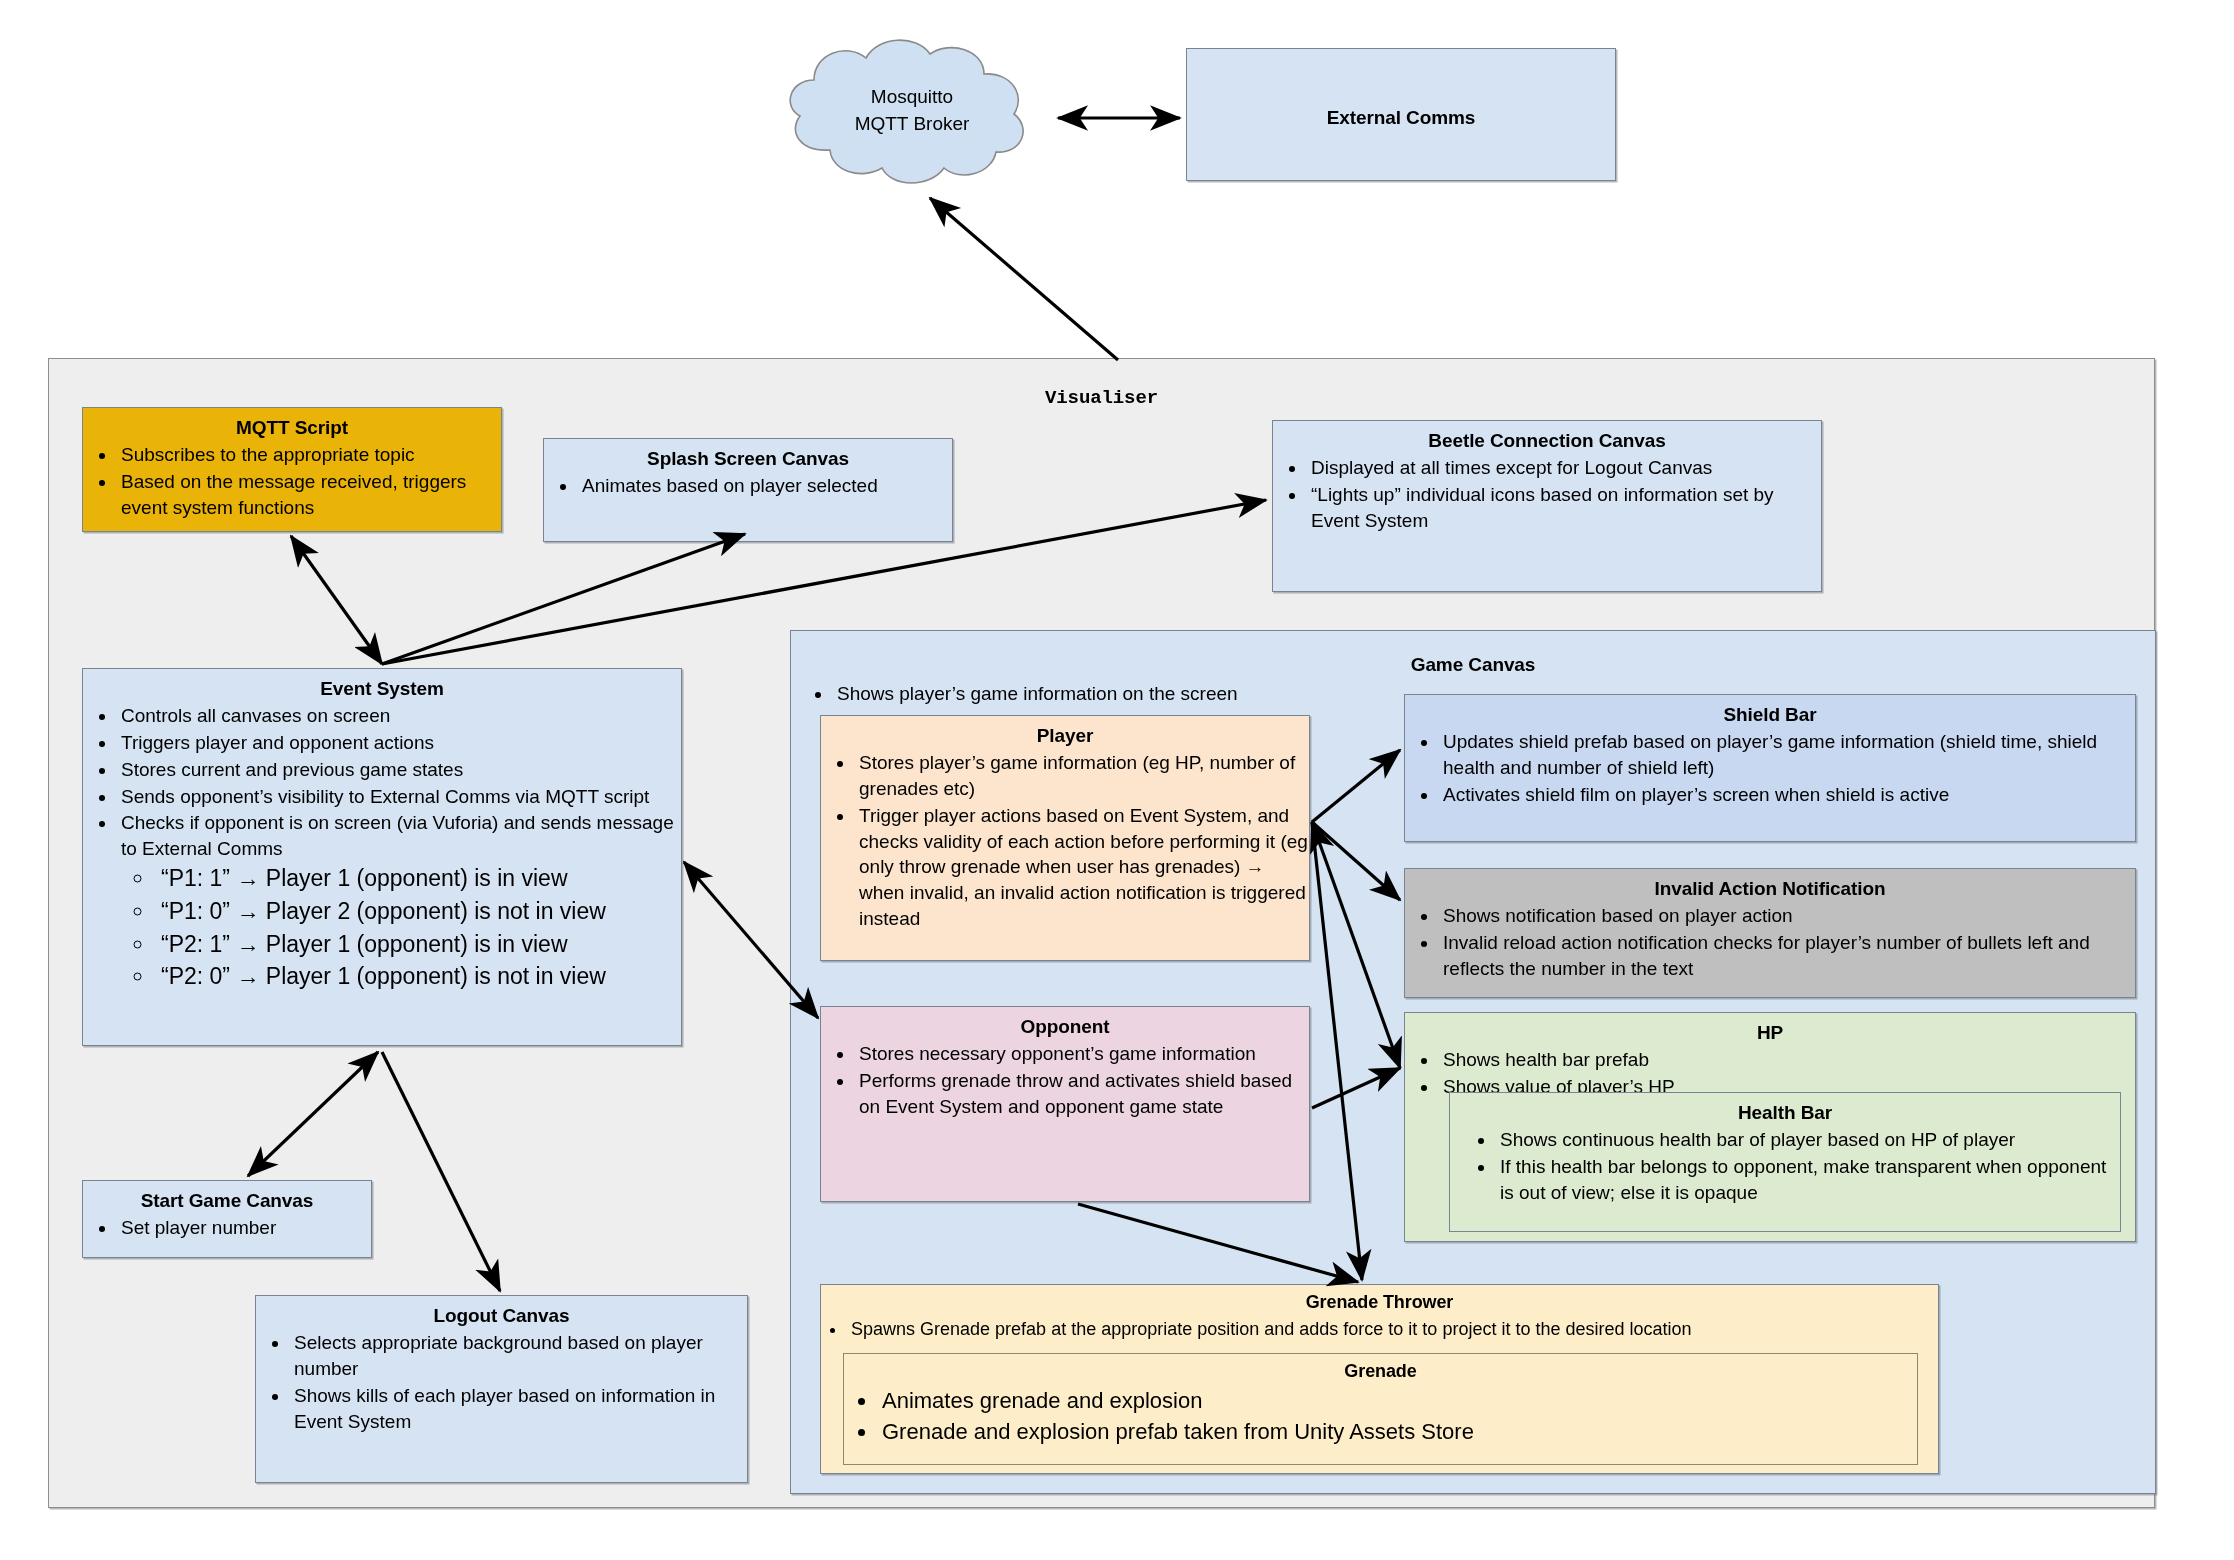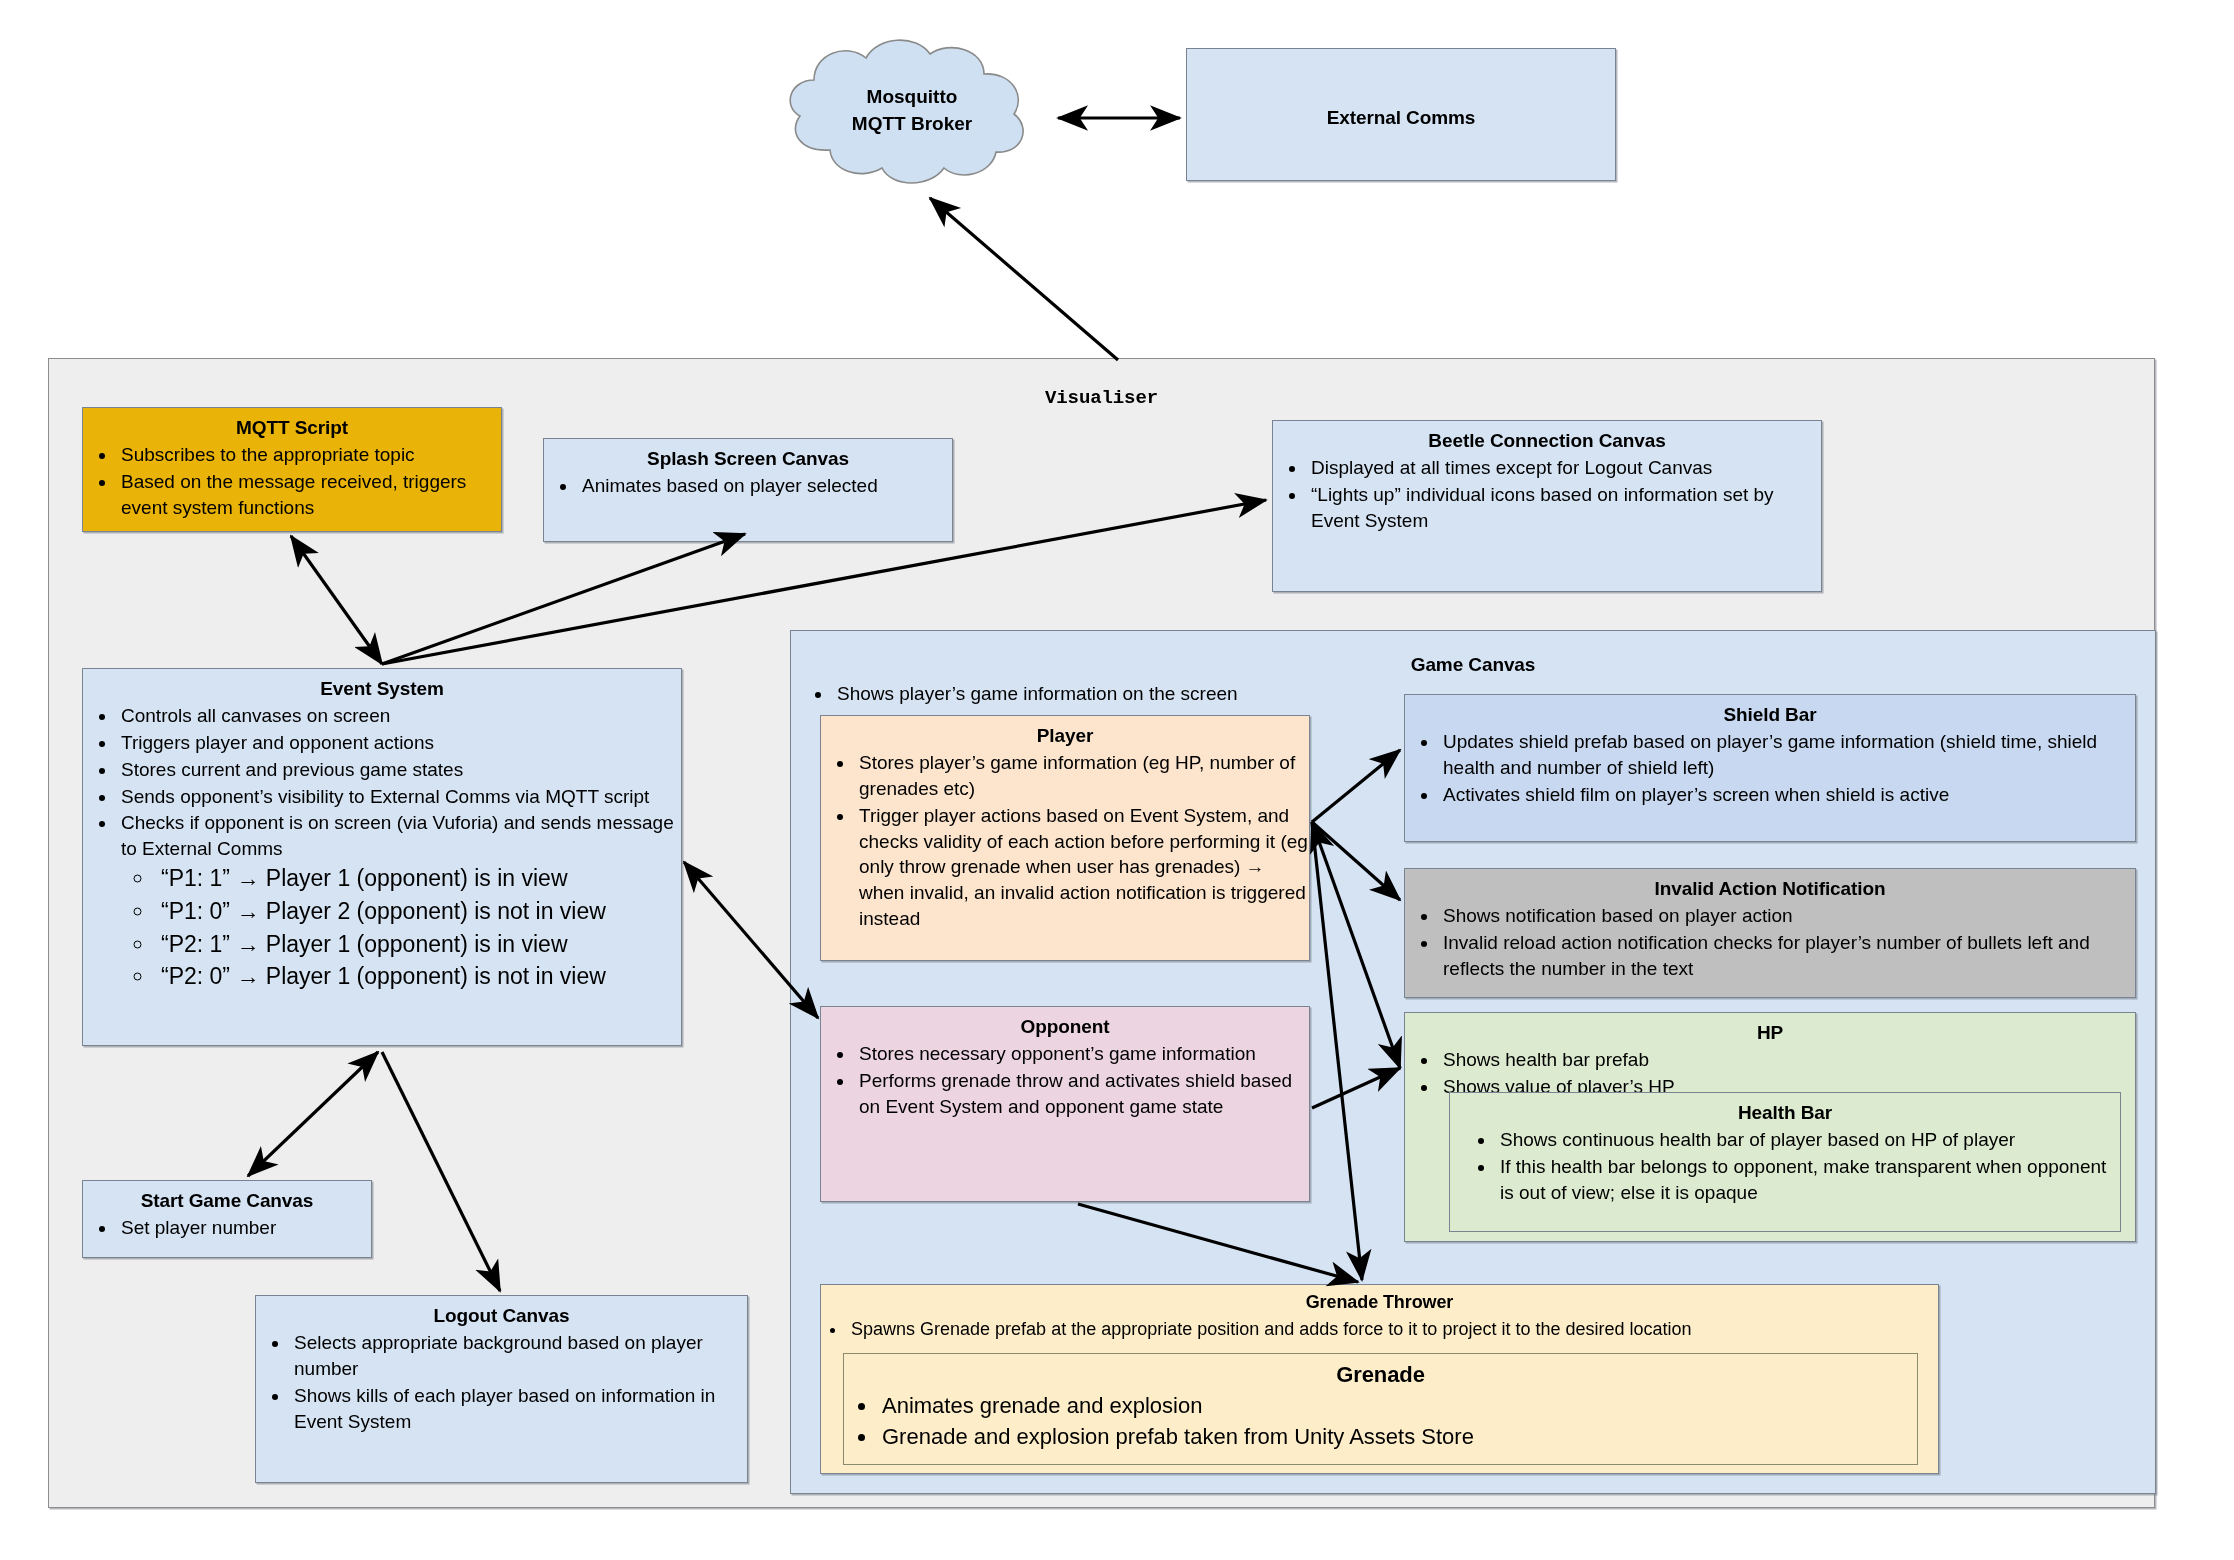--- a/index.html
+++ b/index.html
@@ -77,21 +77,21 @@
   }
   #external-comms .node-title { font-size: 19px; }
 
   .cloud-wrap {
     position: absolute;
     left: 770px; top: 32px; width: 280px; height: 160px;
     z-index: 40;
   }
   .cloud-label {
     position: absolute; left: 4px; right: 0; top: 52px;
-    text-align: center; font-weight: bold; font-size: 19px;
+    text-align: center; font-weight: normal; font-size: 19px;
     line-height: 1.4; z-index: 5;
   }
 
   #mqtt-script   { left: 82px;  top: 407px;  width: 420px; height: 125px; background: #eab308; }
   #splash-canvas { left: 543px; top: 438px;  width: 410px; height: 104px;  background: #d5e3f3; }
   #beetle-canvas { left: 1272px;top: 420px;  width: 550px; height: 172px; background: #d5e3f3; }
   #event-system  { left: 82px;  top: 668px;  width: 600px; height: 378px; background: #d5e3f3; }
   #start-game    { left: 82px;  top: 1180px; width: 290px; height: 78px;  background: #d5e3f3; }
   #logout-canvas { left: 255px; top: 1295px; width: 493px; height: 188px; background: #d5e3f3; }
 
@@ -114,21 +114,21 @@
   #hp        { left: 1404px; top: 1012px; width: 732px; height: 230px; background: #dcead0; }
   #health-bar{ position: absolute; left: 44px; top: 79px; width: 672px; height: 140px;
                background: #dcead0; border: 1.5px solid #7a8391; box-shadow: none; }
   #grenade-thrower { left: 820px; top: 1284px; width: 1119px; height: 190px; background: #fdedc9; }
   #grenade   { position: absolute; left: 22px; top: 68px; width: 1075px; height: 112px;
                background: #fdedc9; border: 1.5px solid #8a8a6e; box-shadow: none; }
   #grenade-thrower > ul.bullets, #grenade-thrower > .node-title { font-size: 18px; }
   #grenade ul.bullets { font-size: 22px; }
   #grenade-thrower > ul.bullets { padding-left: 26px; }
   #grenade-thrower > .node-title { padding-top: 6px; }
-  #grenade > .node-title { padding-top: 6px; font-size: 22px; }
+  #grenade > .node-title { padding-top: 6px; font-size: 18px; }
   #shield-bar ul.bullets, #invalid-action ul.bullets, #hp ul.bullets { font-size: 19px; }
   #health-bar ul.bullets { padding-left: 46px; }
   .node > .node-title { padding-top: 7px; }
 </style>
 </head>
 <body>
 
 <div id="canvas">
 
   <div class="cloud-wrap">

